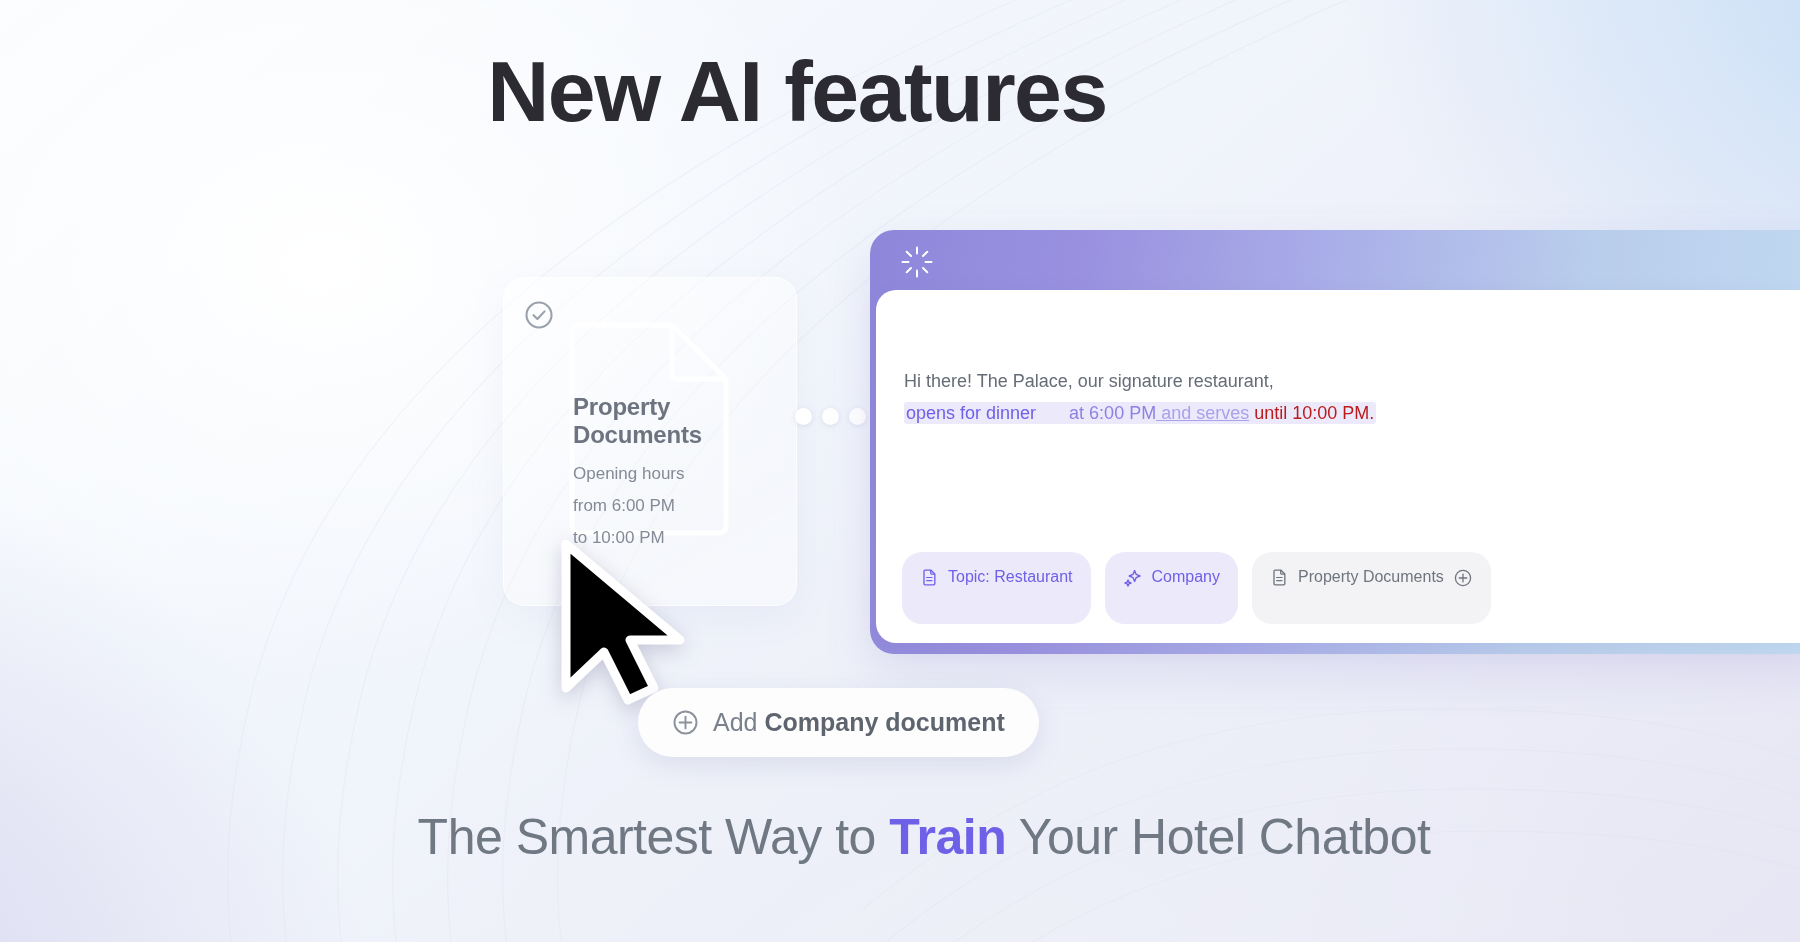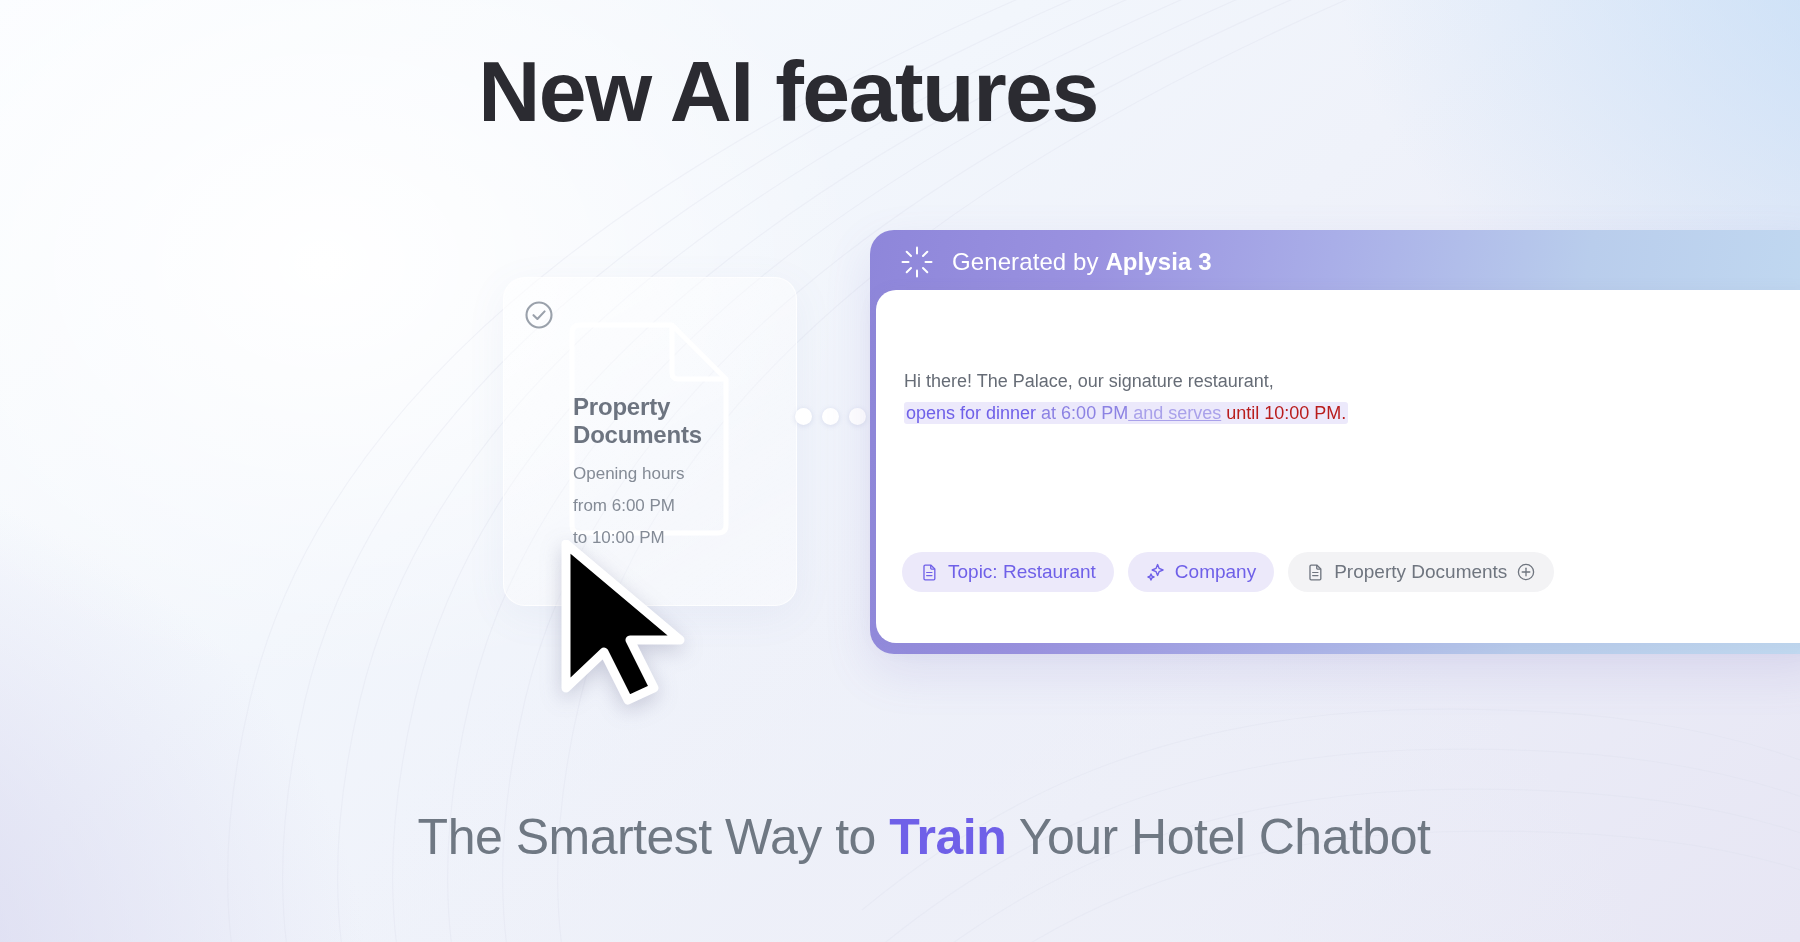--- a/index.html
+++ b/index.html
@@ -19,20 +19,21 @@
   }
   
   .swirls{position:absolute;inset:0;opacity:.55;pointer-events:none;}
   .swirls svg{width:100%;height:100%;display:block;}
 
   
   .headline{
     position:absolute;top:48px;left:0;width:1576px;text-align:center;
     font-size:86px;line-height:1;font-weight:700;letter-spacing:-1.5px;
     color:#2b2b31;
+    padding-left:9px;
   }
   
   .tagline{
     position:absolute;top:812px;left:0;width:1800px;text-align:center;
     font-size:50px;line-height:1;font-weight:400;letter-spacing:-.5px;
     color:#6f7883;white-space:nowrap;padding-left:24px;
   }
   .tagline .accent{color:#6f60e8;font-weight:700;}
 
   
@@ -83,27 +84,27 @@
     box-shadow:0 4px 18px rgba(120,120,170,.10);
   }
   .msg{
     position:absolute;left:28px;top:75px;width:700px;
     font-size:18px;line-height:32px;color:#666c76;font-weight:400;
   }
   .msg .hl{
     background:#ece9fb;border-radius:3px;padding:1px 2px;
     color:#6f60e8;
   }
-  .msg .hl .fade1{color:#8c82e3;}
+  .msg .hl .fade1{color:#8c82e3;margin-left:28px;}
   .msg .hl .fade2{color:#a9a1ea;text-decoration:underline;}
   .msg .hl .fade3{color:#b91c1c;}
   .chips{position:absolute;left:26px;top:262px;display:flex;gap:14px;align-items:center;}
   .chip{
-    display:flex;align-items:center;gap:9px;height:40px;padding:0 18px;
-    border-radius:20px;font-size:19px;font-weight:400;white-space:nowrap;
+    display:flex;gap:9px;height:40px;padding:16px 18px;
+    border-radius:20px;font-size:16px;font-weight:400;white-space:nowrap;
   }
   .chip.purple{background:#ece9fa;color:#6f60e8;}
   .chip.grey{background:#f3f3f5;color:#6f757f;}
   .chip svg{display:block;flex:0 0 auto;}
 
   
   .cursor{position:absolute;left:560px;top:540px;width:150px;height:170px;
     filter:drop-shadow(0 6px 10px rgba(80,80,120,.25));}
 
   
@@ -177,21 +178,20 @@
           <line x1="17" y1="2.5" x2="17" y2="8.5"></line>
           <line x1="17" y1="25.5" x2="17" y2="31.5"></line>
           <line x1="2.5" y1="17" x2="8.5" y2="17"></line>
           <line x1="25.5" y1="17" x2="31.5" y2="17"></line>
           <line x1="6.7" y1="6.7" x2="11" y2="11"></line>
           <line x1="23" y1="23" x2="27.3" y2="27.3"></line>
           <line x1="27.3" y1="6.7" x2="23" y2="11"></line>
           <line x1="11" y1="23" x2="6.7" y2="27.3"></line>
         </svg>
       </span>
-      <span class="lbl"><span>Generated by </span><b>Aplysia 3</b></span>
     </div>
 
     <div class="chat-body">
       <div class="msg">
         <div>Hi there! The Palace, our signature restaurant,</div>
         <div><span class="hl"><span>opens for dinner</span><span class="fade1"> at 6:00 PM</span><span class="fade2"> and serves</span><span class="fade3"> until 10:00 PM.</span></span></div>
       </div>
 
       <div class="chips">
 
@@ -239,16 +239,26 @@
       </div>
     </div>
   </div>
 
   <div class="cursor">
     <svg width="150" height="170" viewBox="0 0 150 170" xmlns="http://www.w3.org/2000/svg">
       <path d="M6 4 L6 148 L44 112 L68 160 L94 148 L70 100 L120 100 Z" fill="#000000" stroke="#ffffff" stroke-width="9" stroke-linejoin="round"></path>
     </svg>
   </div>
 
+  <div class="add-btn">
+    <span class="plus">
+      <svg width="27" height="27" viewBox="0 0 27 27" xmlns="http://www.w3.org/2000/svg">
+        <circle cx="13.5" cy="13.5" r="11" fill="none" stroke="#8b929c" stroke-width="1.9"></circle>
+        <line x1="13.5" y1="7.6" x2="13.5" y2="19.4" stroke="#8b929c" stroke-width="1.9" stroke-linecap="round"></line>
+        <line x1="7.6" y1="13.5" x2="19.4" y2="13.5" stroke="#8b929c" stroke-width="1.9" stroke-linecap="round"></line>
+      </svg>
+    </span>
+    <span><span>Add </span><b>Company document</b></span>
+  </div>
 
   <div class="tagline"><span>The Smartest Way to </span><span class="accent">Train</span><span> Your Hotel Chatbot</span></div>
 
 </div>
 
 </body></html>

